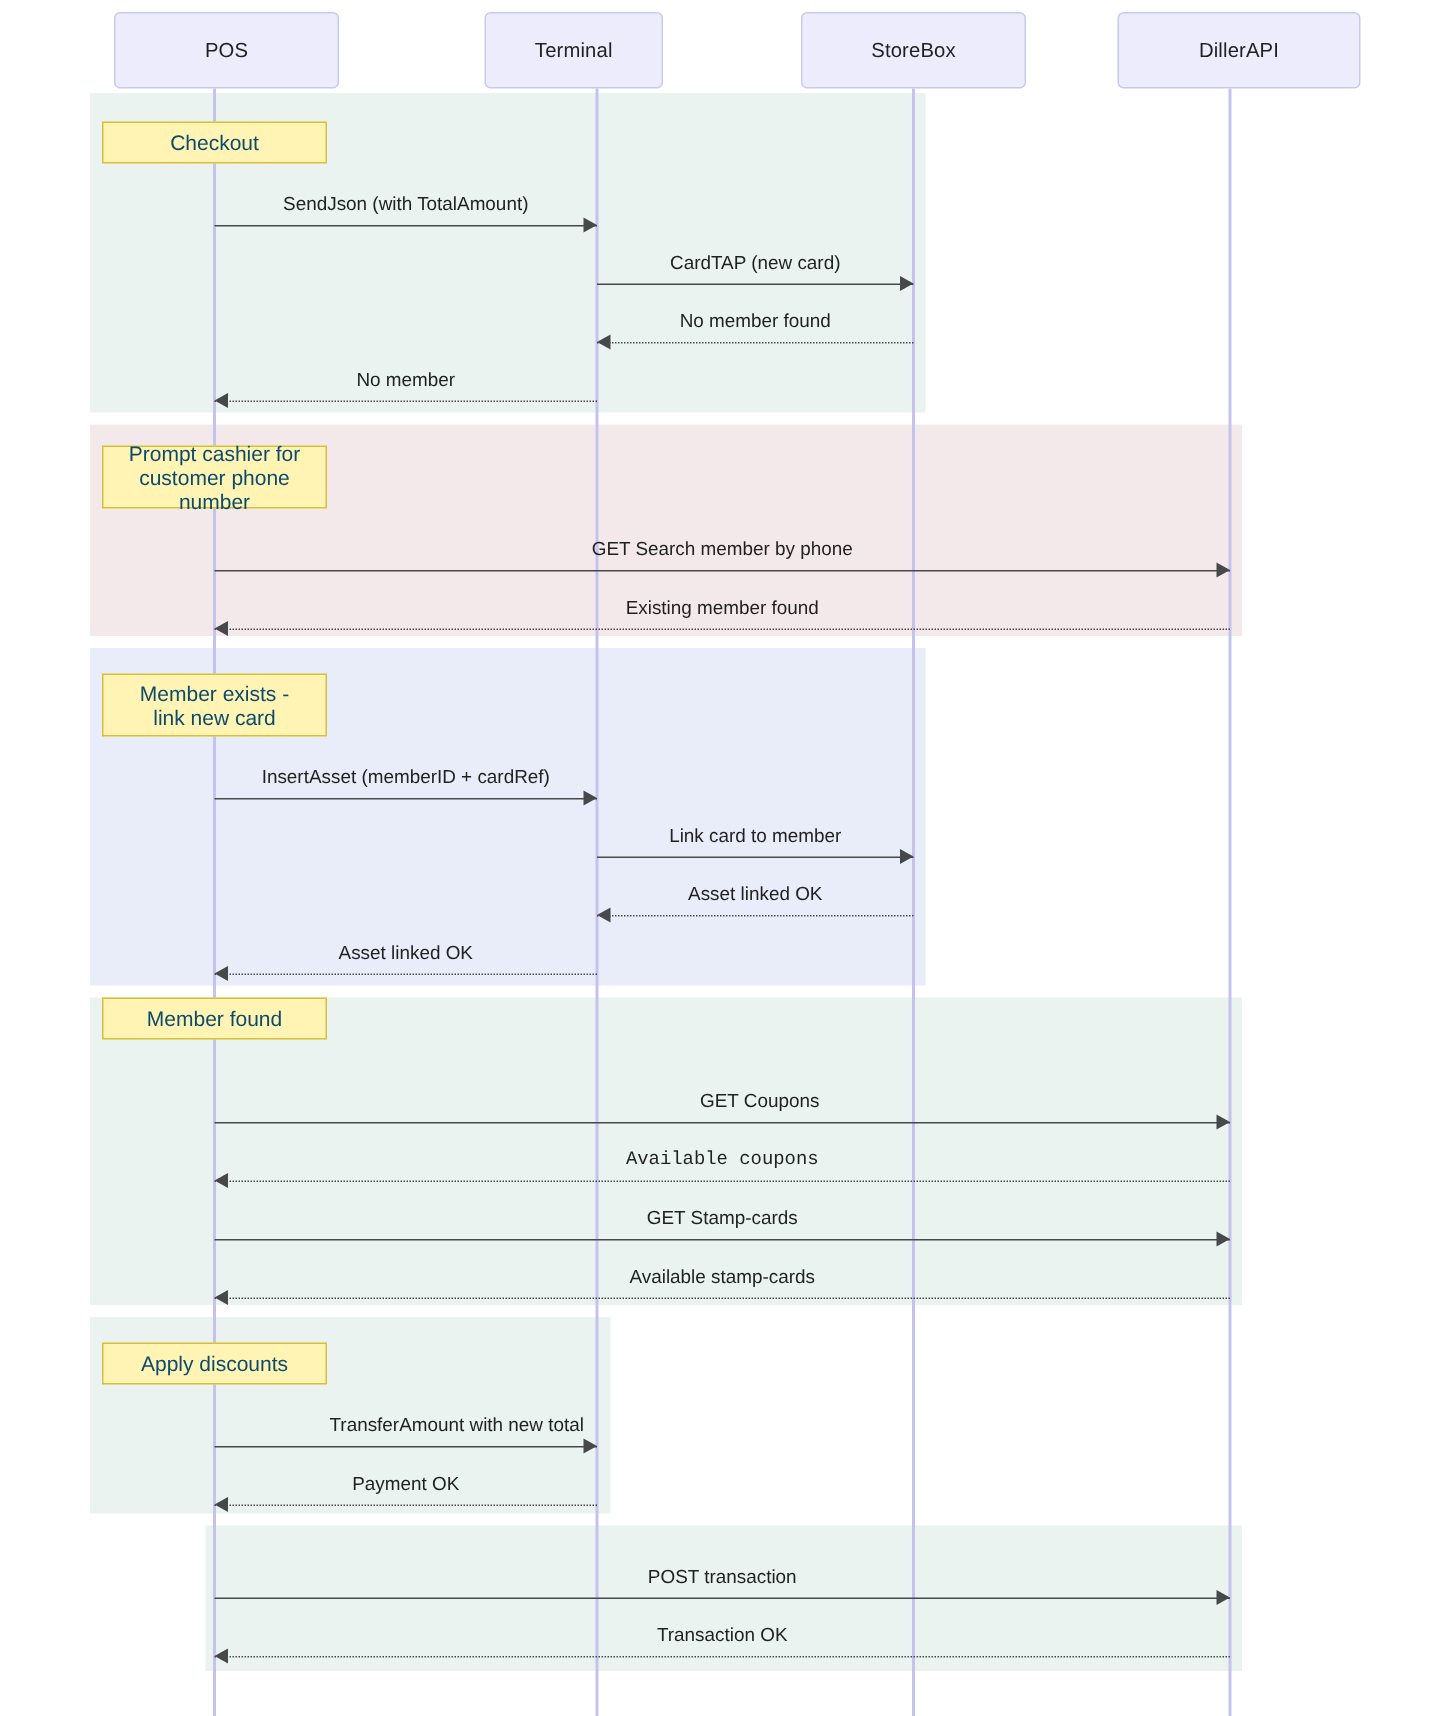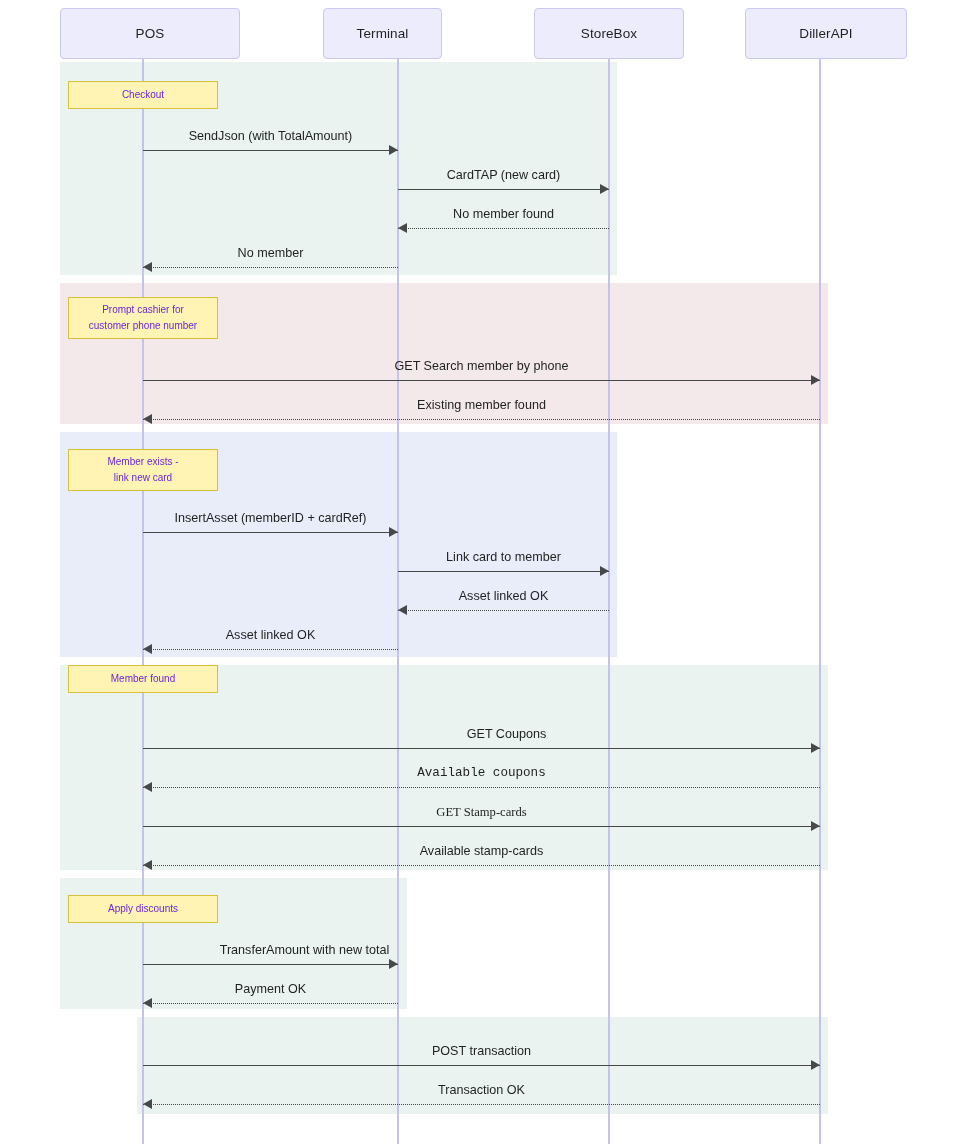--- a/index.html
+++ b/index.html
@@ -54,22 +54,22 @@
     background: #fff4b3;
     border: 1px solid #d6bf3a;
     display: flex;
     align-items: center;
     justify-content: center;
     text-align: center;
     box-sizing: border-box;
     z-index: 6;
   }
   .note-text {
-    font-size: 10px;
-    color: #6d28d9;
+    font-size: 14px;
+    color: #0c4a6e;
     line-height: 16px;
     font-family: "Liberation Sans", sans-serif;
     white-space: pre-line;
     padding: 0 6px;
   }
   
   .msg {
     position: absolute;
     z-index: 5;
     height: 0;
@@ -122,21 +122,21 @@
       <div class="section-rect" style="left: 60px; top: 878px; width: 347px; height: 131px; background: rgb(234, 243, 240);"></div>
       <div class="section-rect" style="left: 137px; top: 1017px; width: 691px; height: 97px; background: rgb(234, 243, 240);"></div>
     </div>
   <div id="lifelines-layer">
       <div class="lifeline" style="left: 142px;"></div>
       <div class="lifeline" style="left: 397px;"></div>
       <div class="lifeline" style="left: 608px;"></div>
       <div class="lifeline" style="left: 819px;"></div>
     </div>
   <div id="actors-layer">
-      <div class="actor-box" style="left: 60px; width: 180px;">
+      <div class="actor-box" style="left: 76px; width: 150px;">
         <span class="actor-label">POS</span>
       </div>
       <div class="actor-box" style="left: 323px; width: 119px;">
         <span class="actor-label">Terminal</span>
       </div>
       <div class="actor-box" style="left: 534px; width: 150px;">
         <span class="actor-label">StoreBox</span>
       </div>
       <div class="actor-box" style="left: 745px; width: 162px;">
         <span class="actor-label">DillerAPI</span>
@@ -199,21 +199,21 @@
         <div class="msg-label" style="left: 338.5px; margin-left: 25px;">GET Coupons</div>
       </div>
       <div class="msg" style="left: 143px; top: 787px; width: 677px;">
         <div class="msg-line dotted" style="width: 677px;"></div>
         <div class="arrowhead left" style="left: 0px;"></div>
         <div class="msg-label" style="left: 338.5px; font-family: Liberation Mono, monospace;">Available coupons</div>
       </div>
       <div class="msg" style="left: 143px; top: 826px; width: 677px;">
         <div class="msg-line" style="width: 677px;"></div>
         <div class="arrowhead right" style="left: 668px;"></div>
-        <div class="msg-label" style="left: 338.5px; font-family: Liberation Serif, serif;">GET Stamp-cards</div>
+        <div class="msg-label" style="left: 338.5px;">GET Stamp-cards</div>
       </div>
       <div class="msg" style="left: 143px; top: 865px; width: 677px;">
         <div class="msg-line dotted" style="width: 677px;"></div>
         <div class="arrowhead left" style="left: 0px;"></div>
         <div class="msg-label" style="left: 338.5px;">Available stamp-cards</div>
       </div>
       <div class="msg" style="left: 143px; top: 964px; width: 255px;">
         <div class="msg-line" style="width: 255px;"></div>
         <div class="arrowhead right" style="left: 246px;"></div>
         <div class="msg-label" style="left: 127.5px; margin-left: 34px;">TransferAmount with new total</div>

